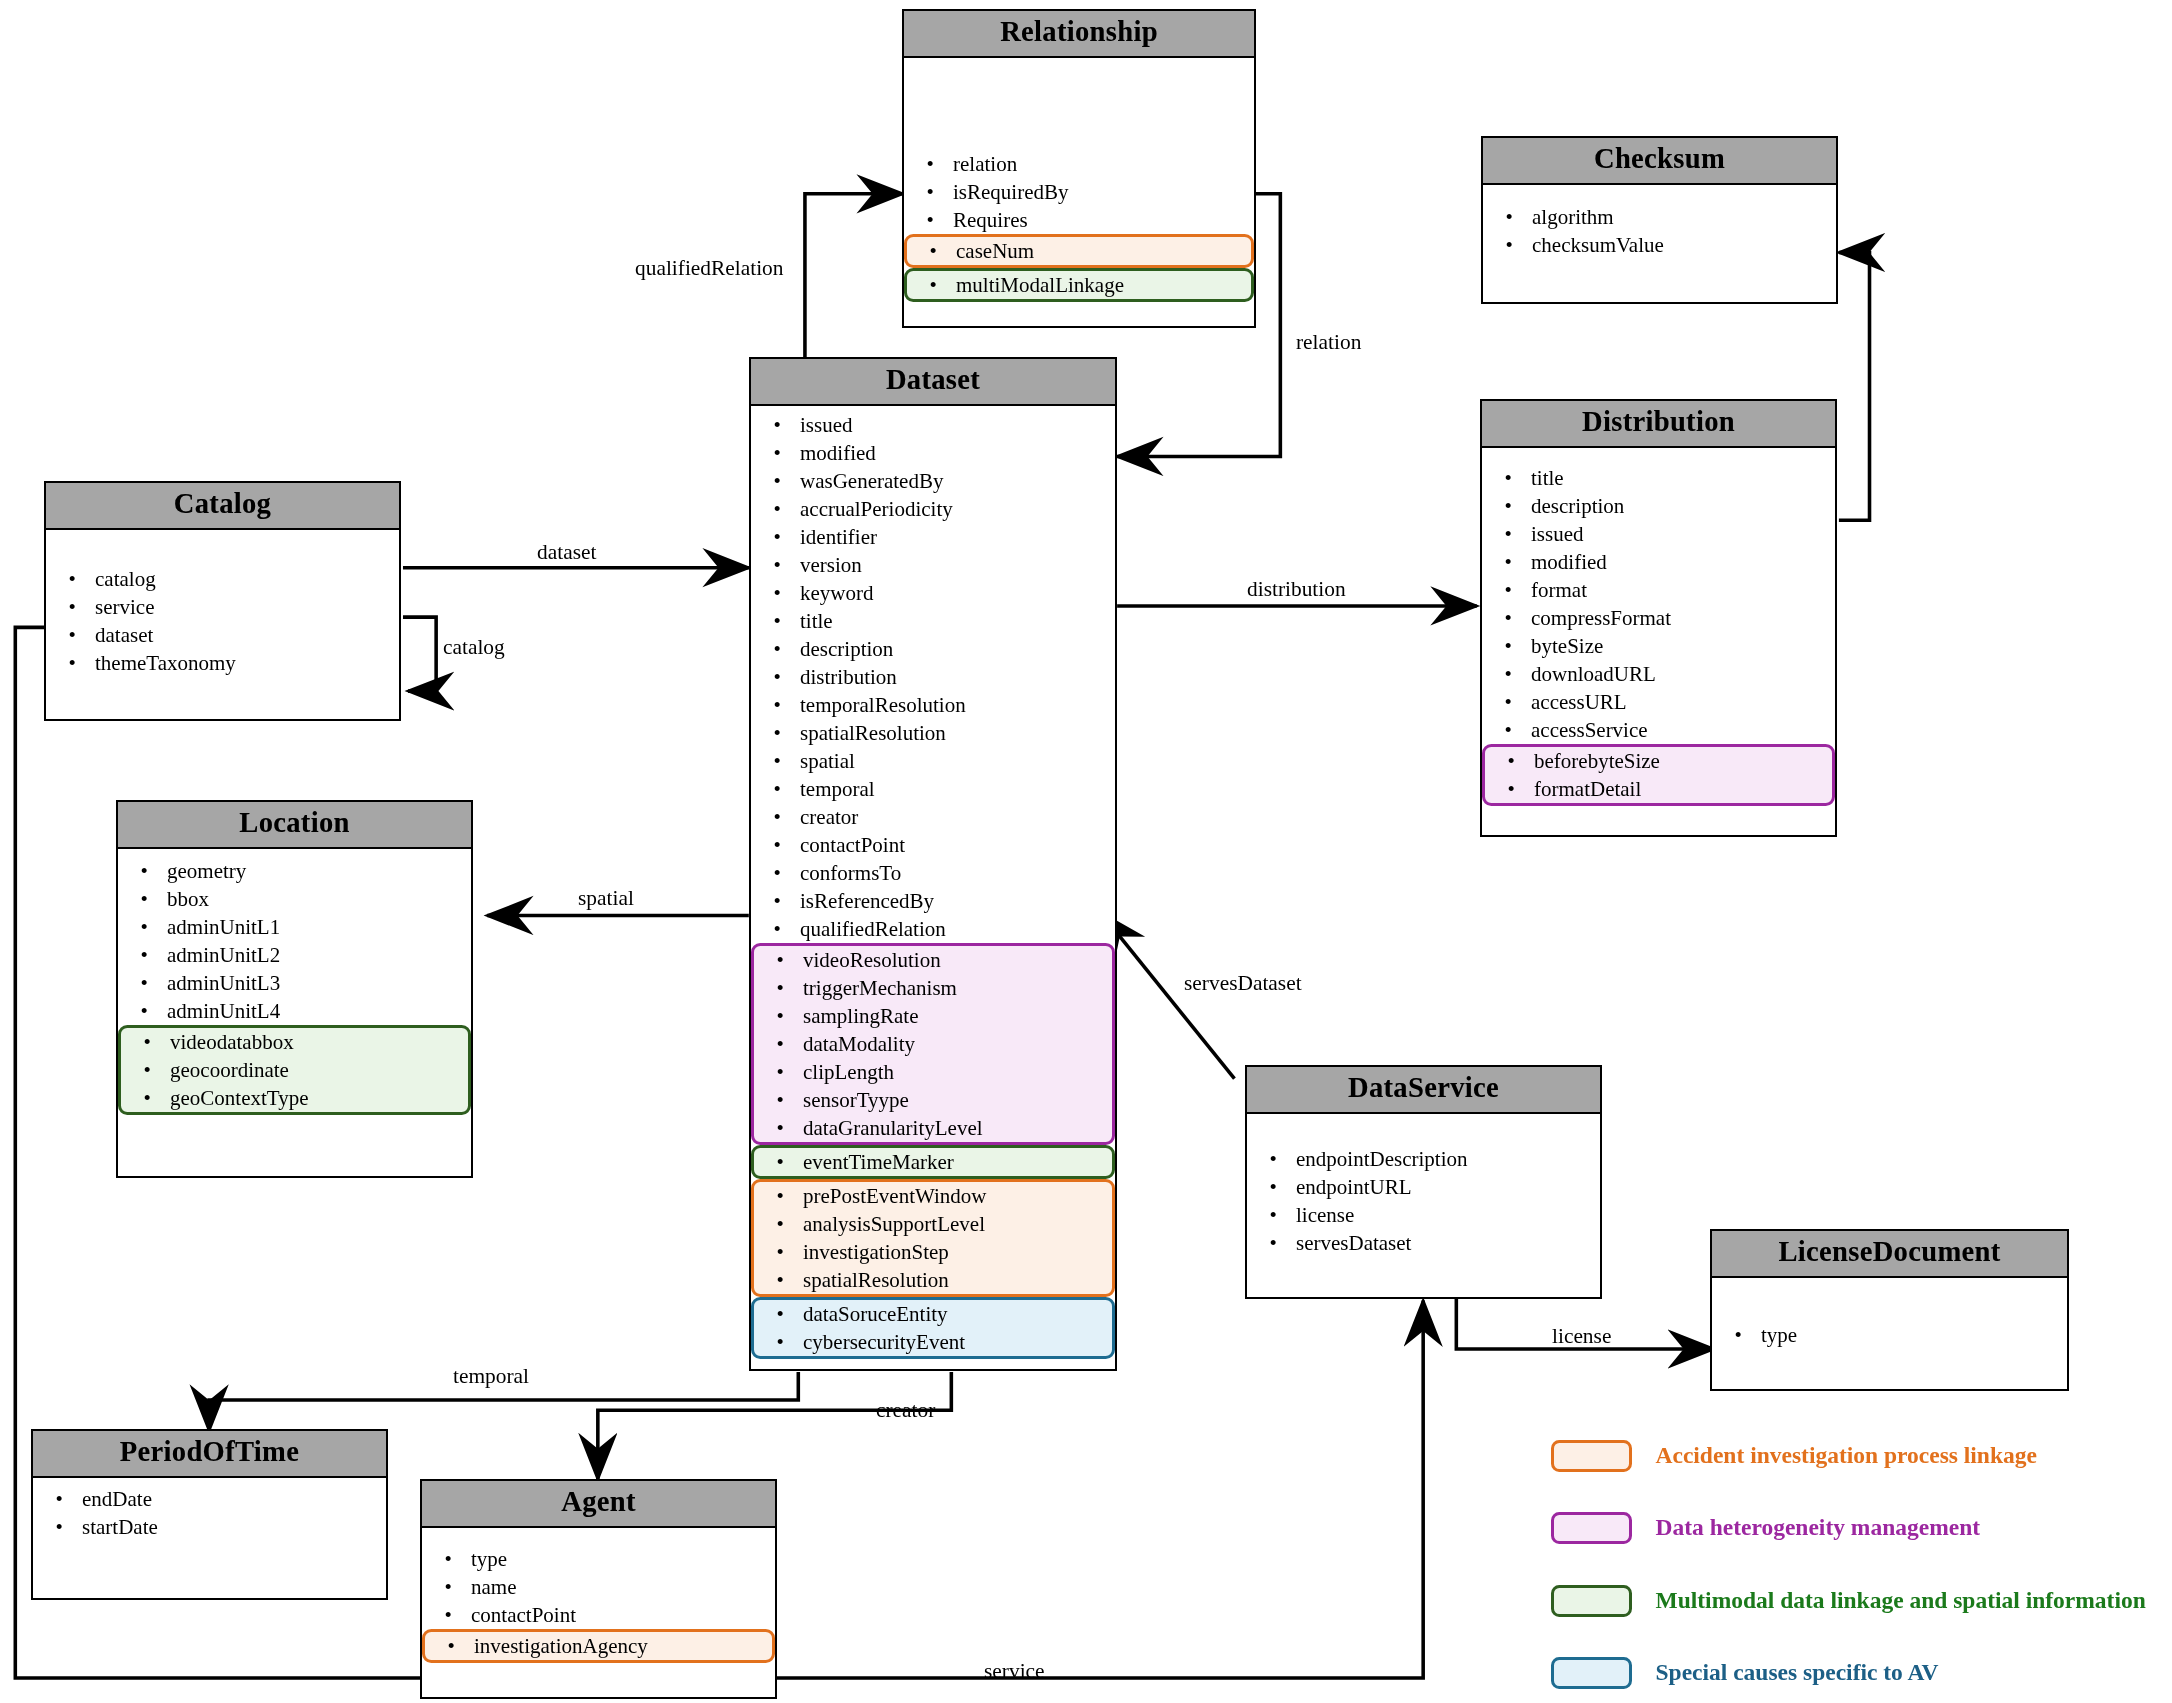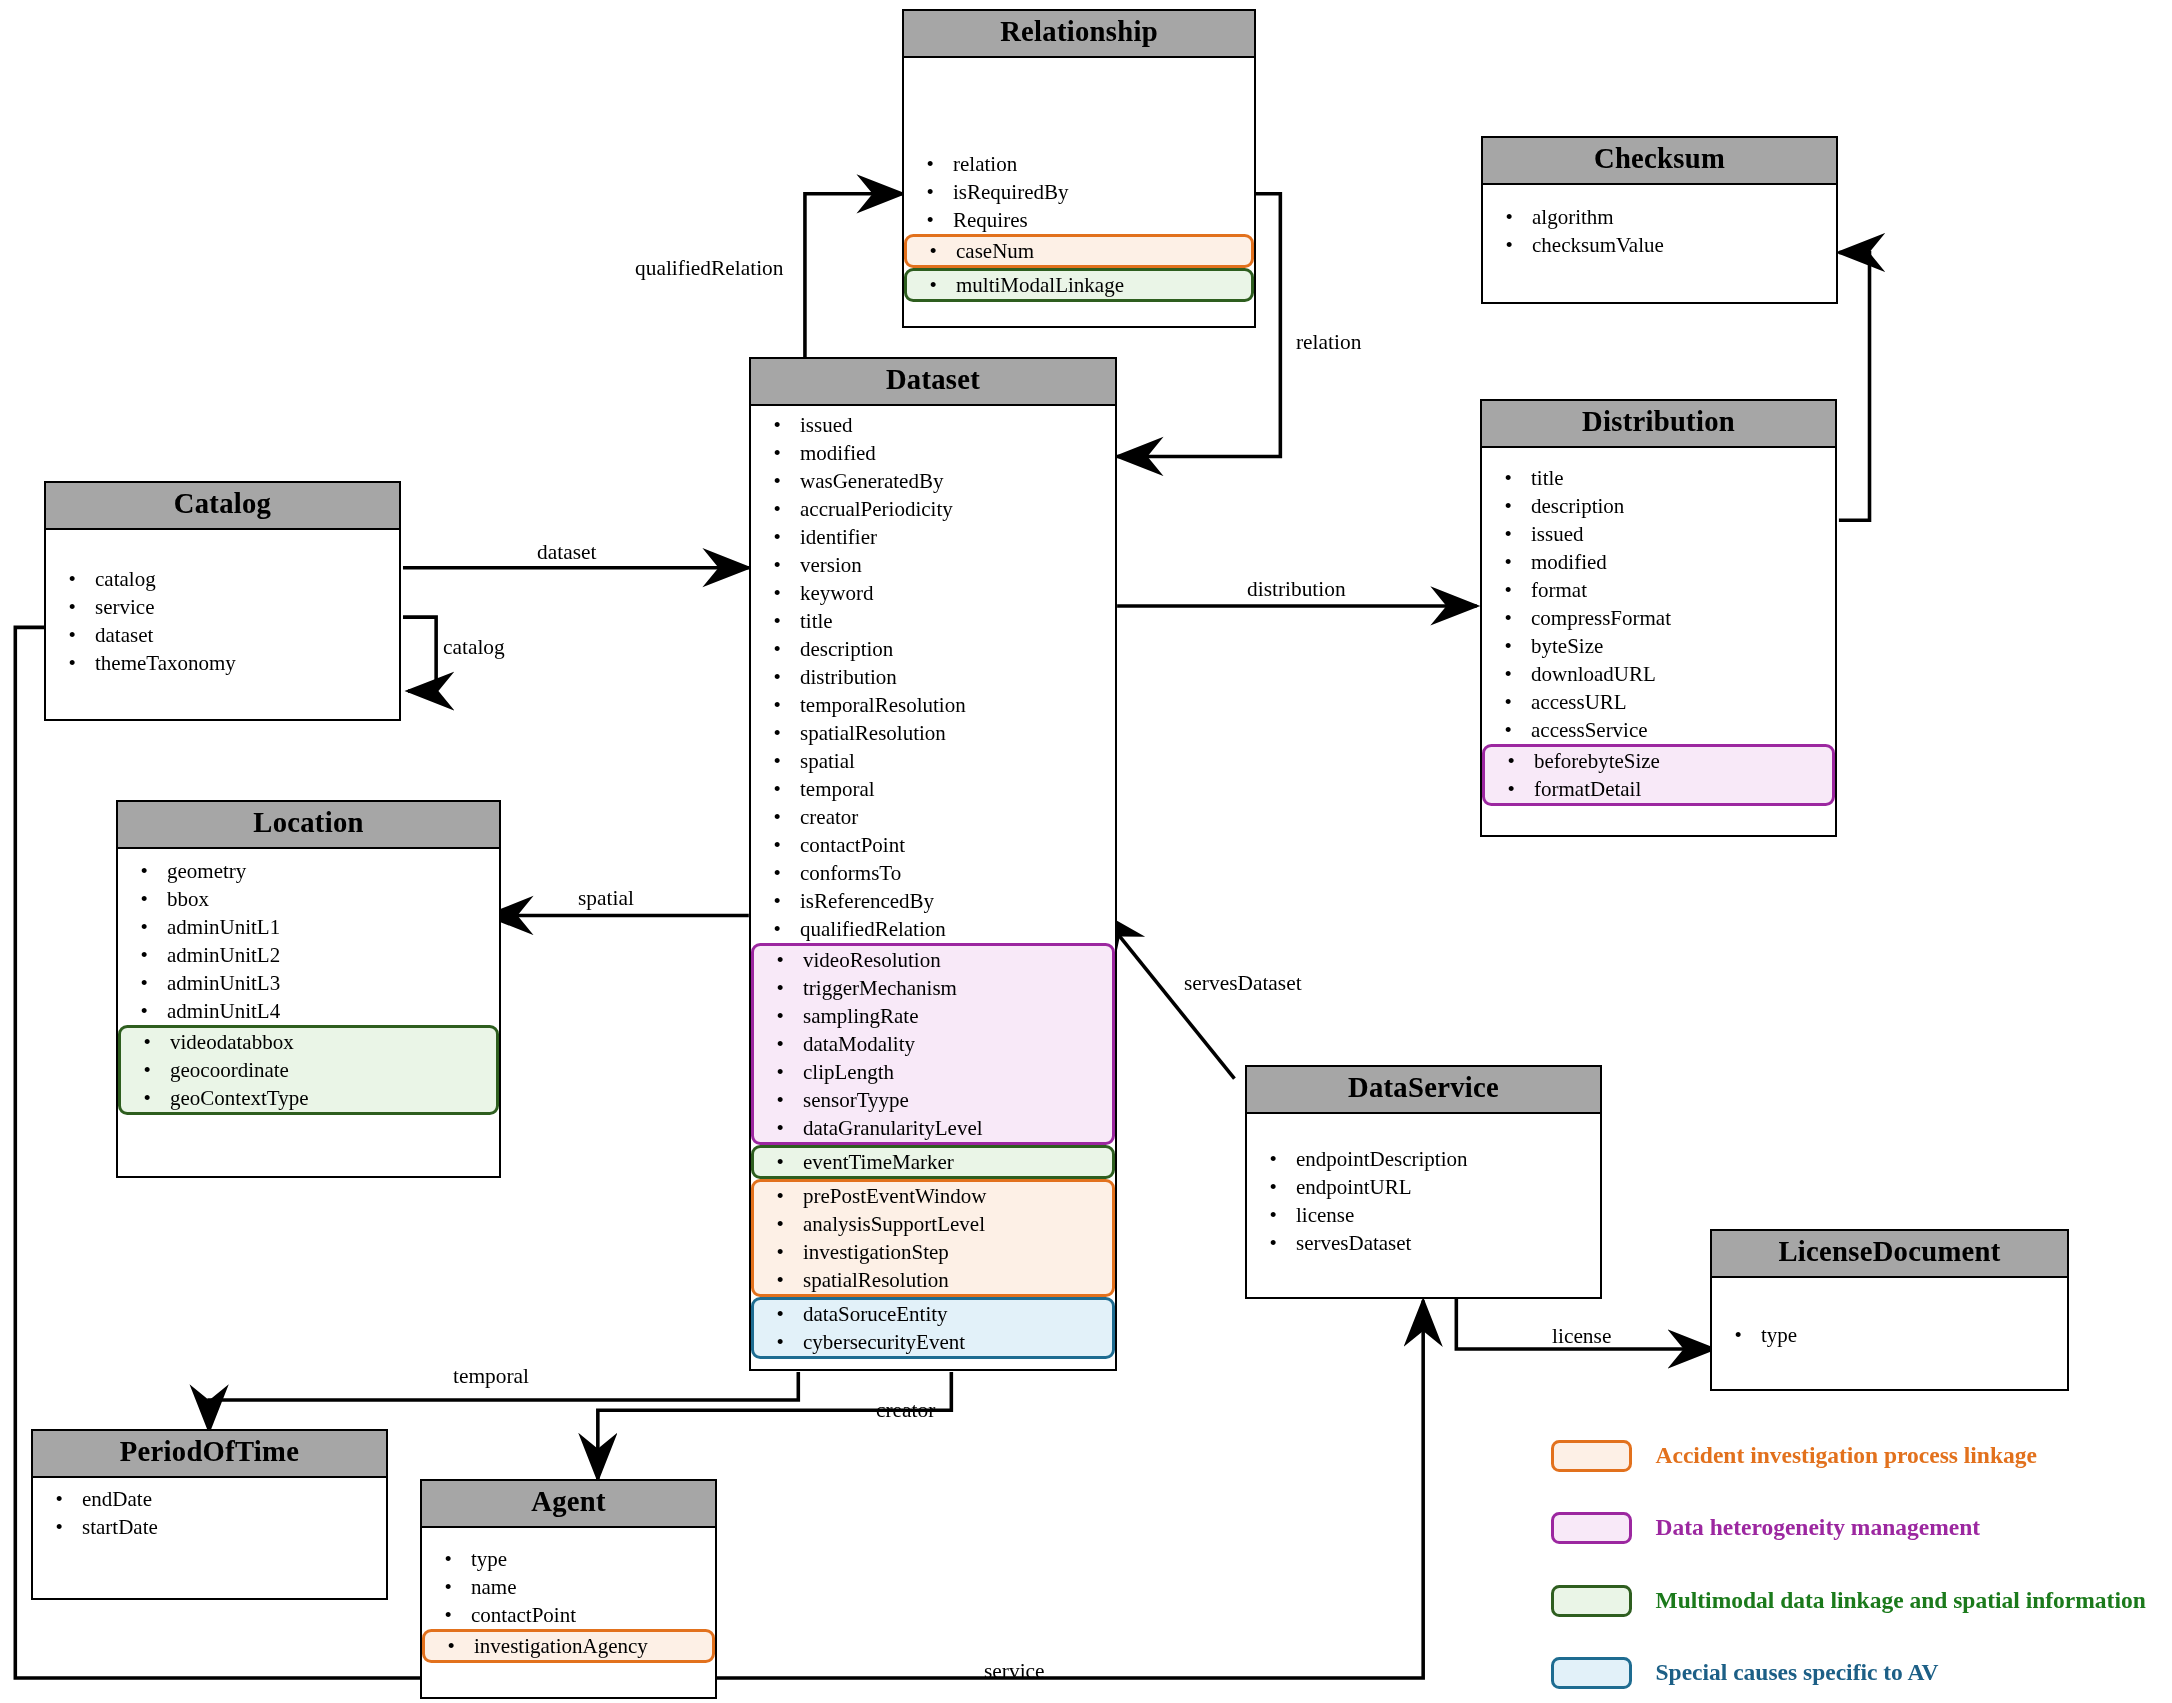--- a/index.html
+++ b/index.html
@@ -271,21 +271,21 @@
           <div class="grp blue">
             <ul class="attrs">
               <li>dataSoruceEntity</li>
               <li>cybersecurityEvent</li>
             </ul>
           </div>
         </ul>
     </div>
   </div>
 
-  <div class="cls" style="left:116px;top:800px;width:385px;height:378px;">
+  <div class="cls" style="left:116px;top:800px;width:357px;height:378px;">
     <div class="hdr">Location</div>
     <div class="body" style="padding-top:8px;">
       <ul class="attrs">
           <li>geometry</li>
           <li>bbox</li>
           <li>adminUnitL1</li>
           <li>adminUnitL2</li>
           <li>adminUnitL3</li>
           <li>adminUnitL4</li>
           <div class="grp green">
@@ -323,21 +323,21 @@
   <div class="cls" style="left:31px;top:1429px;width:357px;height:171px;">
     <div class="hdr">PeriodOfTime</div>
     <div class="body" style="padding-top:7px;">
       <ul class="attrs">
           <li>endDate</li>
           <li>startDate</li>
         </ul>
     </div>
   </div>
 
-  <div class="cls" style="left:420px;top:1479px;width:297px;height:220px;">
+  <div class="cls" style="left:420px;top:1479px;width:357px;height:220px;">
     <div class="hdr">Agent</div>
     <div class="body" style="padding-top:17.3px;">
       <ul class="attrs">
           <li>type</li>
           <li>name</li>
           <li>contactPoint</li>
           <div class="grp orange">
             <ul class="attrs">
               <li>investigationAgency</li>
             </ul>

